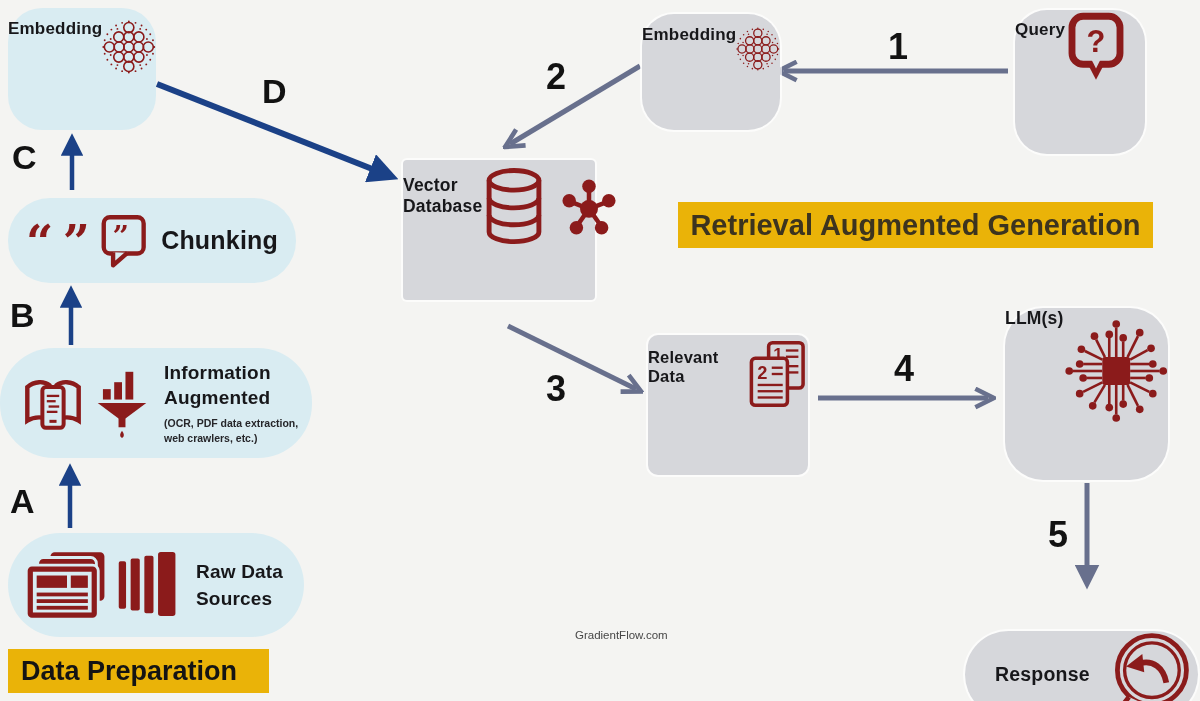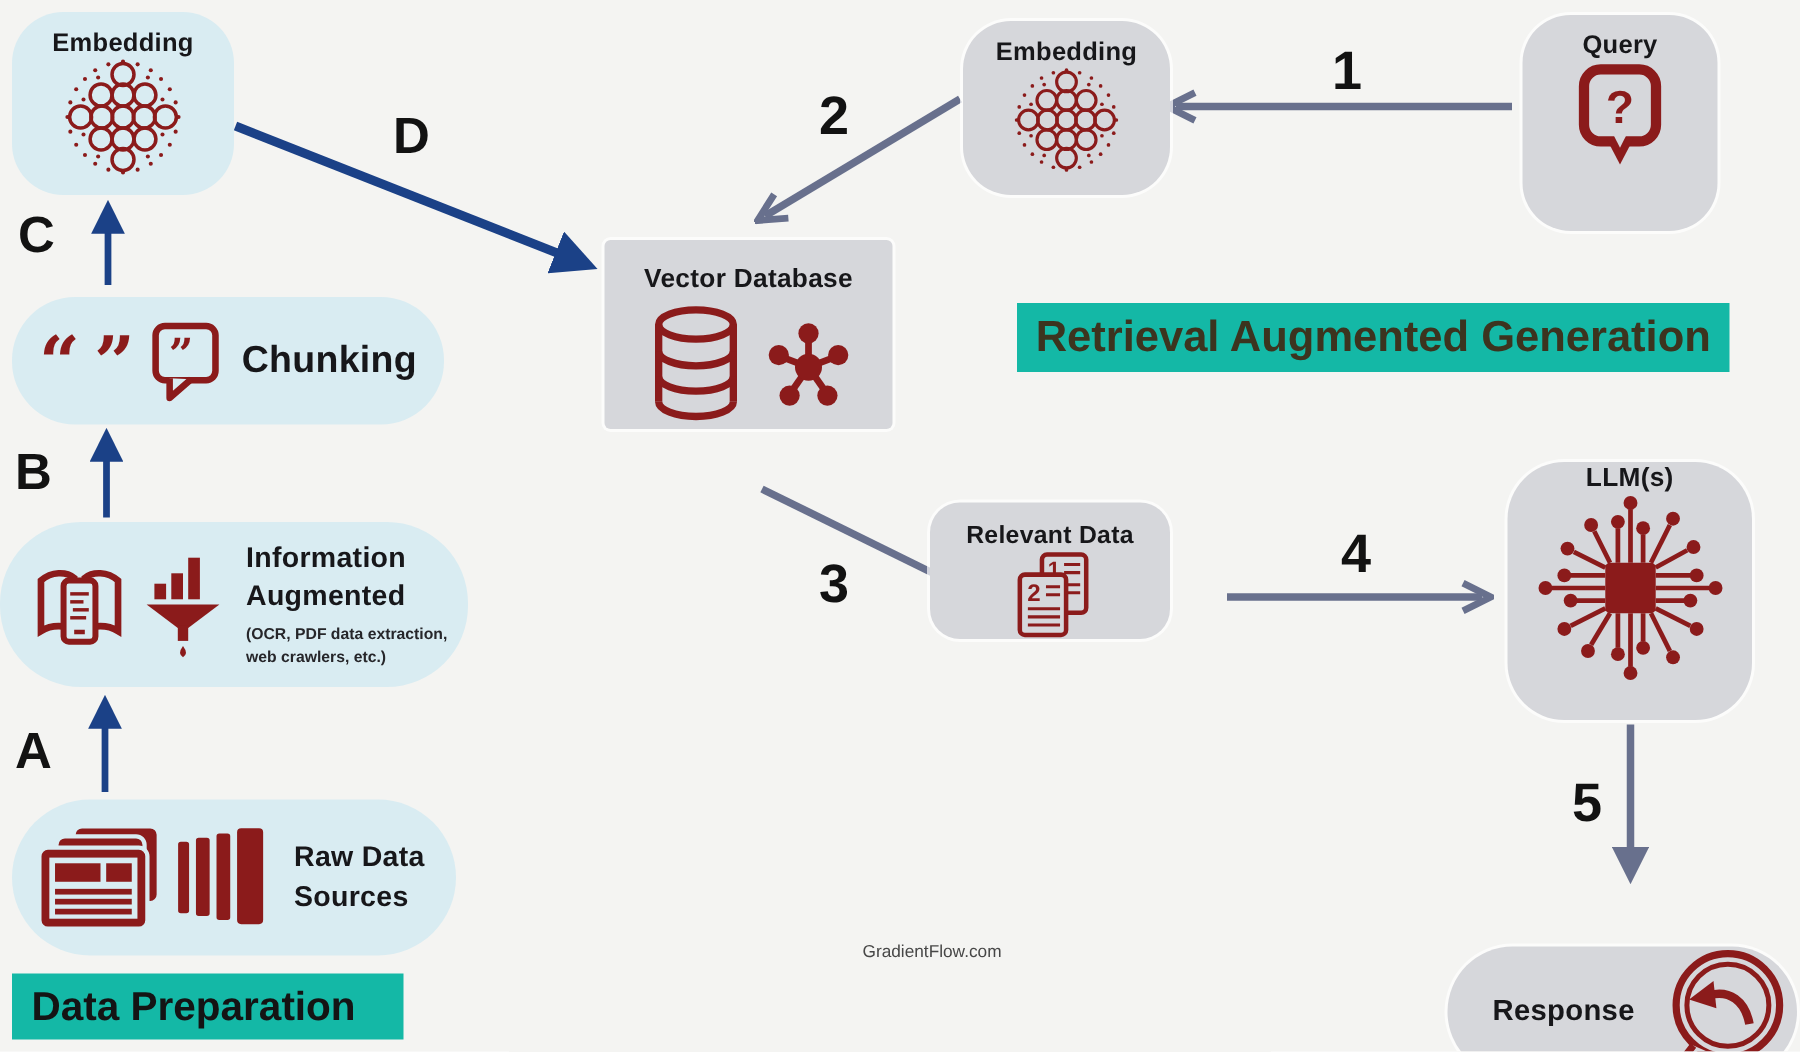--- a/index.html
+++ b/index.html
@@ -4,25 +4,25 @@
 <style>
   html,body{margin:0;padding:0;}
   #canvas{
     position:relative; width:1200px; height:701px;
     background:#f4f4f2; overflow:hidden;
     font-family:"Liberation Sans", sans-serif;
   }
   .node{position:absolute; box-sizing:border-box; display:flex;}
   .node.blue{background:#d9ecf2;}
   .node.gray{background:#d6d7db; box-shadow:0 0 0 2px rgba(255,255,255,.7);}
-  .col{flex-direction:column; align-items:center;}
+  .col{flex-direction:row; align-items:flex-start;}
   .row{flex-direction:row; align-items:center;}
   .node-label{font-weight:700; color:#17171a; letter-spacing:.2px;}
   .sub{font-weight:700; color:#26262a;}
-  .title-bar{position:absolute; background:#14b8a6;}
+  .title-bar{position:absolute; background:#eab308;}
   .edge-label{position:absolute; font-weight:800; color:#121212;}
   .icon{display:block;}
   .red{fill:#8b1b1b;}
   .red-stroke{stroke:#8b1b1b; fill:none;}
   #arrows{position:absolute; left:0; top:0; pointer-events:none;}
   #watermark{position:absolute; left:575px; top:629px; font-size:11.5px; color:#474747;}
 </style>
 </head>
 <body>
 
@@ -222,21 +222,21 @@
   <div class="node gray col" style="left:1015px;top:10px;width:130px;height:144px;border-radius:32px">
     <div class="node-label" style="font-size:17px;margin-top:10px">Query</div>
     <svg class="icon" width="62" height="72" viewBox="0 0 72 84" style="margin-top:2px">
       <rect x="8" y="5" width="56" height="56" rx="13" class="red-stroke" stroke-width="8"></rect>
       <polygon points="25,58 47,58 36,79" class="red"></polygon>
       <polygon points="31,56 41,56 36,66" fill="#d6d7db"></polygon>
       <text x="36" y="47" text-anchor="middle" font-family="Liberation Sans, sans-serif" font-weight="800" font-size="36" fill="#8b1b1b">?</text>
     </svg>
   </div>
 
-  <div class="node gray col" style="left:403px;top:160px;width:192px;height:126px;border-radius:4px">
+  <div class="node gray col" style="left:403px;top:160px;width:192px;height:140px;border-radius:4px">
     <div class="node-label" style="font-size:17.5px;margin-top:15px">Vector Database</div>
     <div class="row" style="display:flex;align-items:center;margin-top:6px;gap:16px">
       <svg class="icon" width="64" height="82" viewBox="0 0 72 92">
         <ellipse cx="36" cy="16" rx="28" ry="11" class="red-stroke" stroke-width="5.5"></ellipse>
         <path d="M8 16 V74 M64 16 V74" class="red-stroke" stroke-width="5.5"></path>
         <path d="M8 36 A28 11 0 0 0 64 36" class="red-stroke" stroke-width="5.5"></path>
         <path d="M8 55 A28 11 0 0 0 64 55" class="red-stroke" stroke-width="5.5"></path>
         <path d="M8 74 A28 11 0 0 0 64 74" class="red-stroke" stroke-width="5.5"></path>
       </svg>
       <svg class="icon" width="54" height="58" viewBox="0 0 60 64">
@@ -254,21 +254,21 @@
           <circle cx="16" cy="55" r="7.5" class="red"></circle>
           <circle cx="8" cy="25" r="7.5" class="red"></circle>
       </svg>
     </div>
   </div>
 
   <div class="title-bar" style="left:678px;top:202px;width:475px;height:46px">
     <div style="font-size:29px;font-weight:800;color:#3c341f;line-height:46px;text-align:center">Retrieval Augmented Generation</div>
   </div>
 
-  <div class="node gray col" style="left:620px;top:335px;width:160px;height:91px;border-radius:20px">
+  <div class="node gray col" style="left:648px;top:335px;width:160px;height:140px;border-radius:10px">
     <div class="node-label" style="font-size:16.5px;margin-top:13px">Relevant Data</div>
     <svg class="icon" width="78" height="78" viewBox="0 0 84 88">
       <rect x="34" y="4" width="44" height="58" rx="5" fill="#d6d7db" stroke="#8b1b1b" stroke-width="4.5"></rect>
       <text x="46" y="26" text-anchor="middle" font-family="Liberation Sans, sans-serif" font-weight="800" font-size="22" fill="#8b1b1b">1</text>
       <g stroke="#8b1b1b" stroke-width="3">
           <line x1="56" y1="14" x2="72" y2="14"></line>
           <line x1="56" y1="22" x2="72" y2="22"></line>
           <line x1="42" y1="34" x2="72" y2="34"></line>
           <line x1="42" y1="42" x2="72" y2="42"></line>
         </g>

